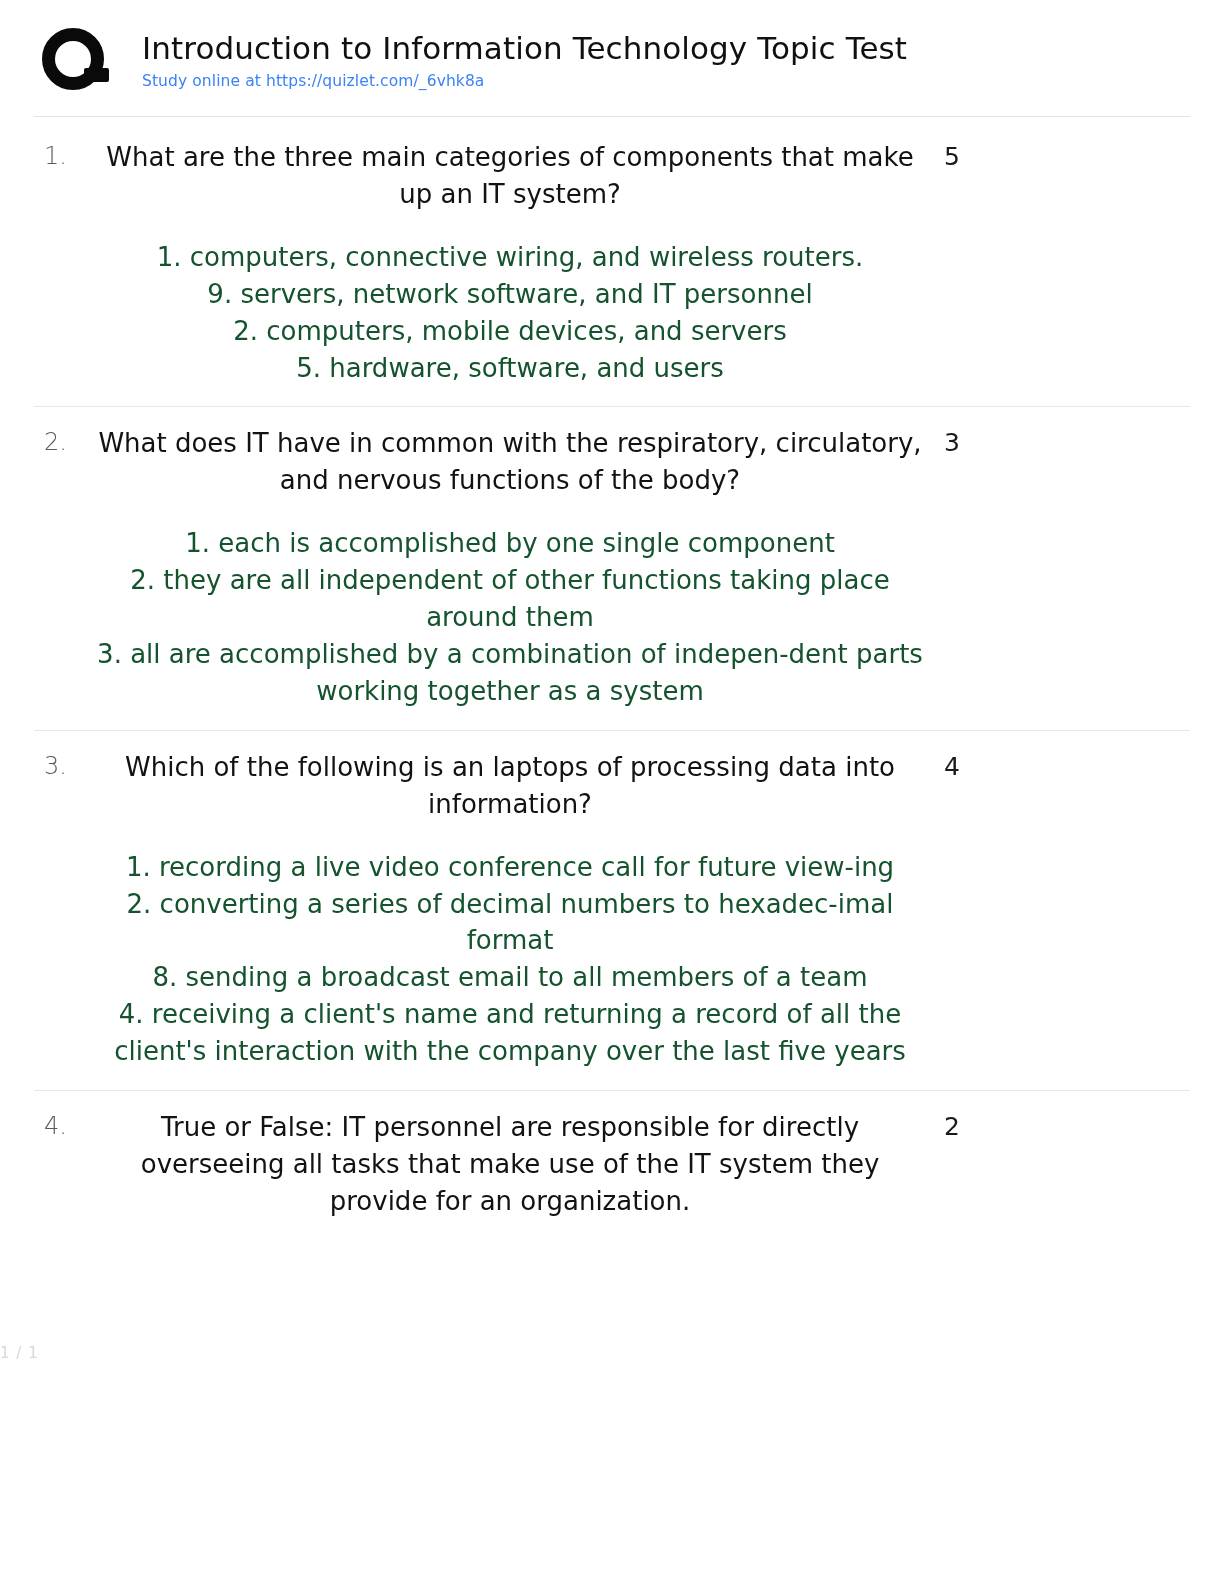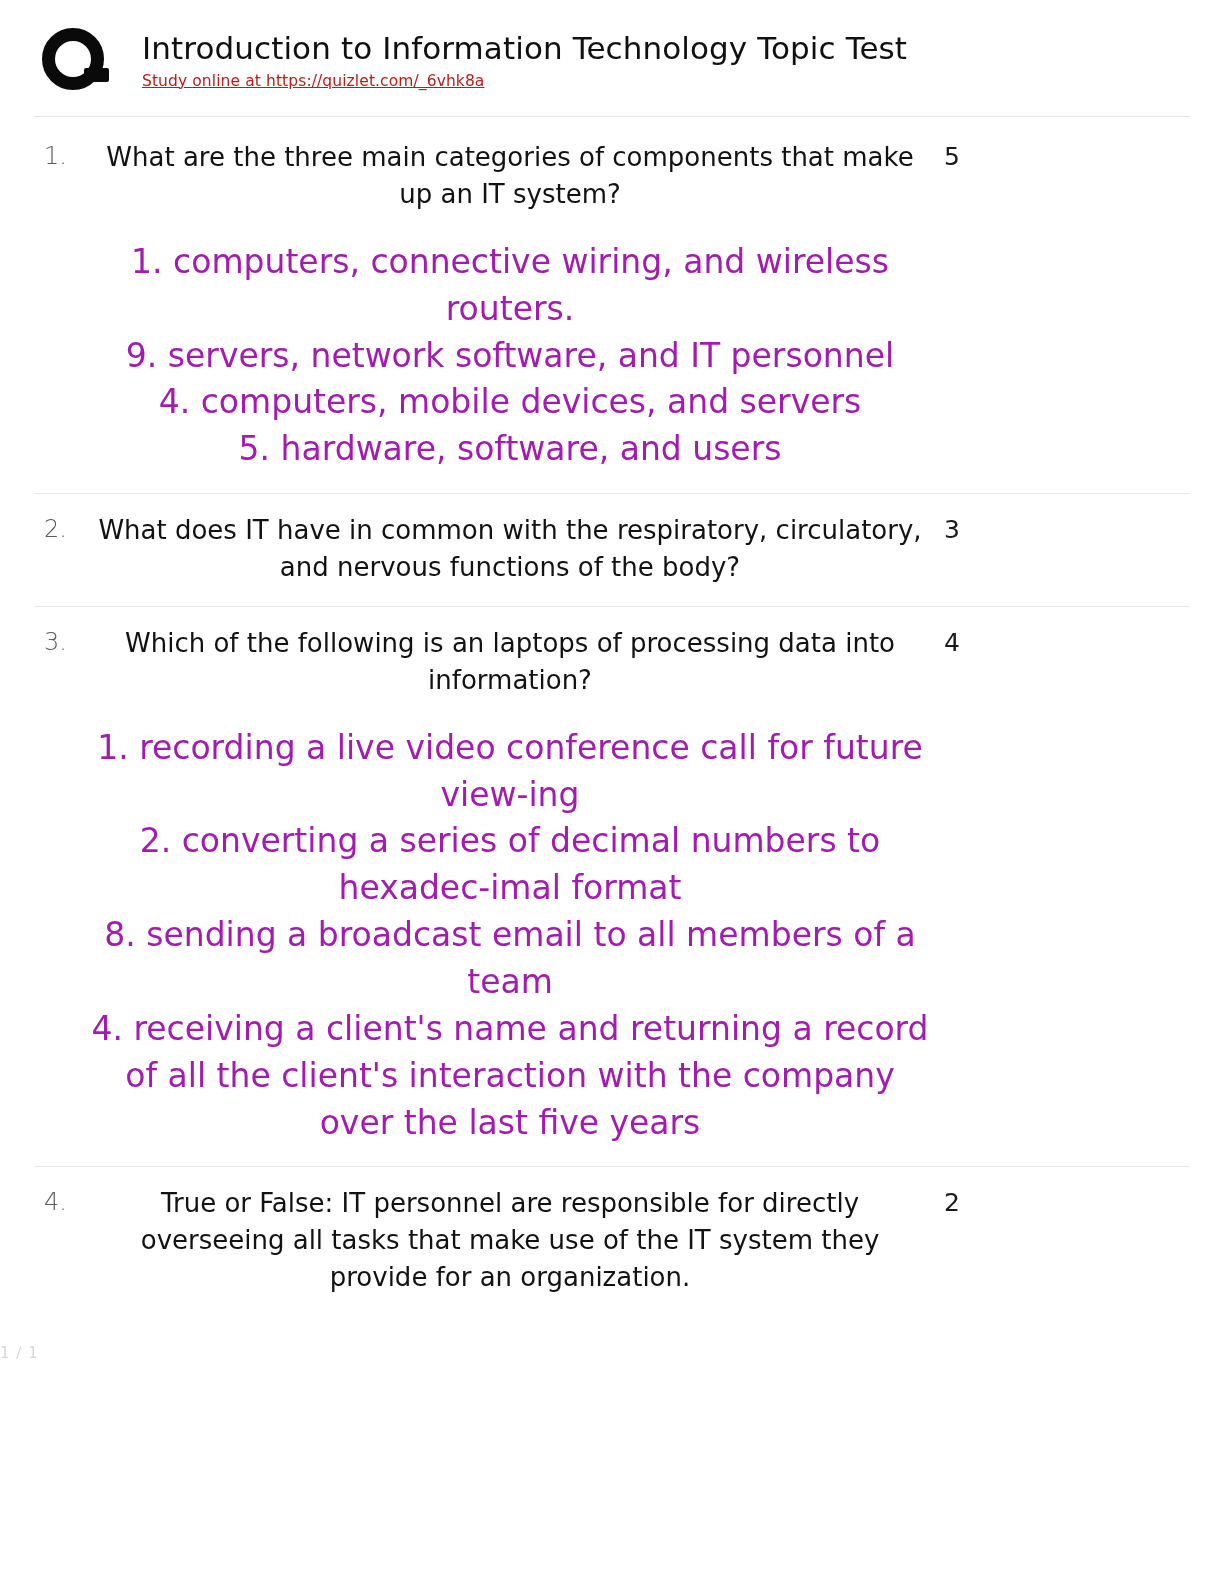--- a/index.html
+++ b/index.html
@@ -66,24 +66,23 @@
   }
   .doc-title {
     font-size: 31px;
     line-height: 1.18;
     font-weight: 400;
     color: #101010;
     letter-spacing: 0.1px;
   }
   .doc-subtitle {
     font-size: 15.5px;
-    color: #b91c1c;
+    color: #3b82f6;
     margin-top: 5px;
     letter-spacing: 0.1px;
-    text-decoration: underline;
   }
 
   
   .qlist {
     padding-top: 4px;
   }
   .qrow {
     display: flex;
     align-items: flex-start;
     border-bottom: 1px solid #e8e8e8;
@@ -110,23 +109,23 @@
   }
   .qtext {
     font-size: 26px;
     line-height: 1.42;
     color: #121212;
   }
   .qchoices {
     margin-top: 26px;
   }
   .choice {
-    font-size: 33px;
+    font-size: 26px;
     line-height: 1.42;
-    color: #a21caf;
+    color: #14532d;
   }
   .qanswer {
     flex: 0 0 60px;
     font-size: 25px;
     color: #1a1a1a;
     text-align: left;
     padding-top: 3px;
     padding-left: 4px;
     box-sizing: border-box;
   }
@@ -159,31 +158,36 @@
 
   <div class="qlist">
 
     <div class="qrow">
       <div class="qnum">1.</div>
       <div class="qbody">
         <div class="qtext">What are the three main categories of components that make up an IT system?</div>
         <div class="qchoices">
           <div class="choice">1. computers, connective wiring, and wireless routers.</div>
           <div class="choice">9. servers, network software, and IT personnel</div>
-          <div class="choice">4. computers, mobile devices, and servers</div>
+          <div class="choice">2. computers, mobile devices, and servers</div>
           <div class="choice">5. hardware, software, and users</div>
         </div>
       </div>
       <div class="qanswer">5</div>
     </div>
 
     <div class="qrow">
       <div class="qnum">2.</div>
       <div class="qbody">
         <div class="qtext">What does IT have in common with the respiratory, circulatory, and nervous functions of the body?</div>
+        <div class="qchoices">
+          <div class="choice">1. each is accomplished by one single component</div>
+          <div class="choice">2. they are all independent of other functions taking place around them</div>
+          <div class="choice">3. all are accomplished by a combination of indepen-dent parts working together as a system</div>
+        </div>
       </div>
       <div class="qanswer">3</div>
     </div>
 
     <div class="qrow">
       <div class="qnum">3.</div>
       <div class="qbody">
         <div class="qtext">Which of the following is an laptops of processing data into information?</div>
         <div class="qchoices">
           <div class="choice">1. recording a live video conference call for future view-ing</div>

